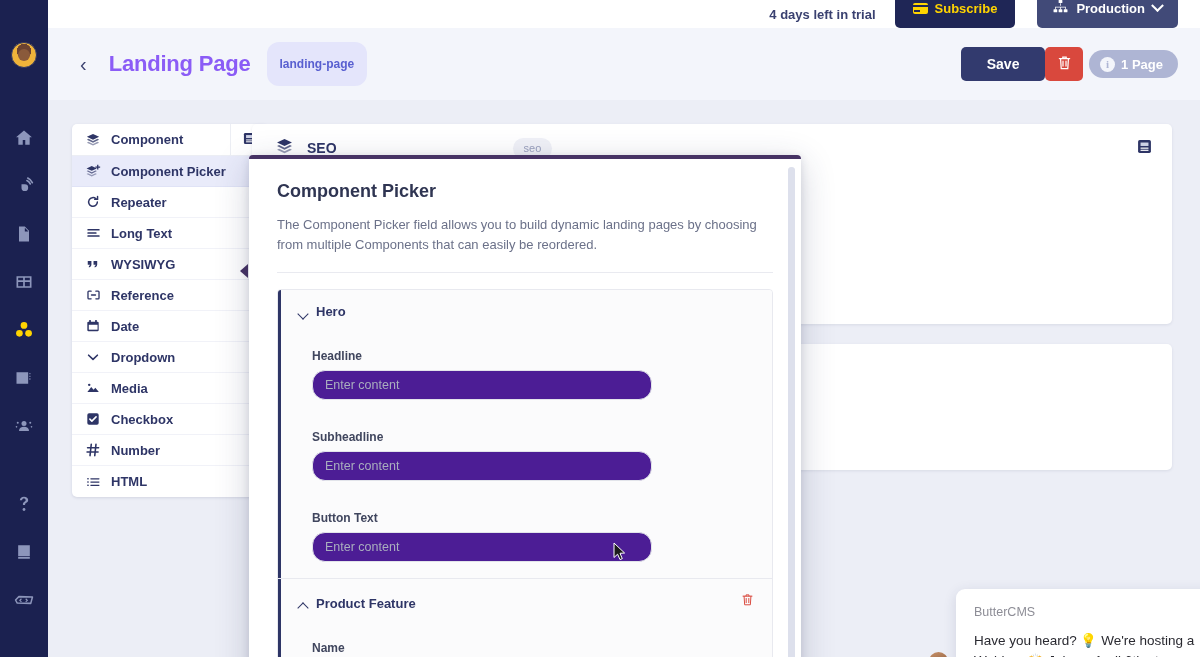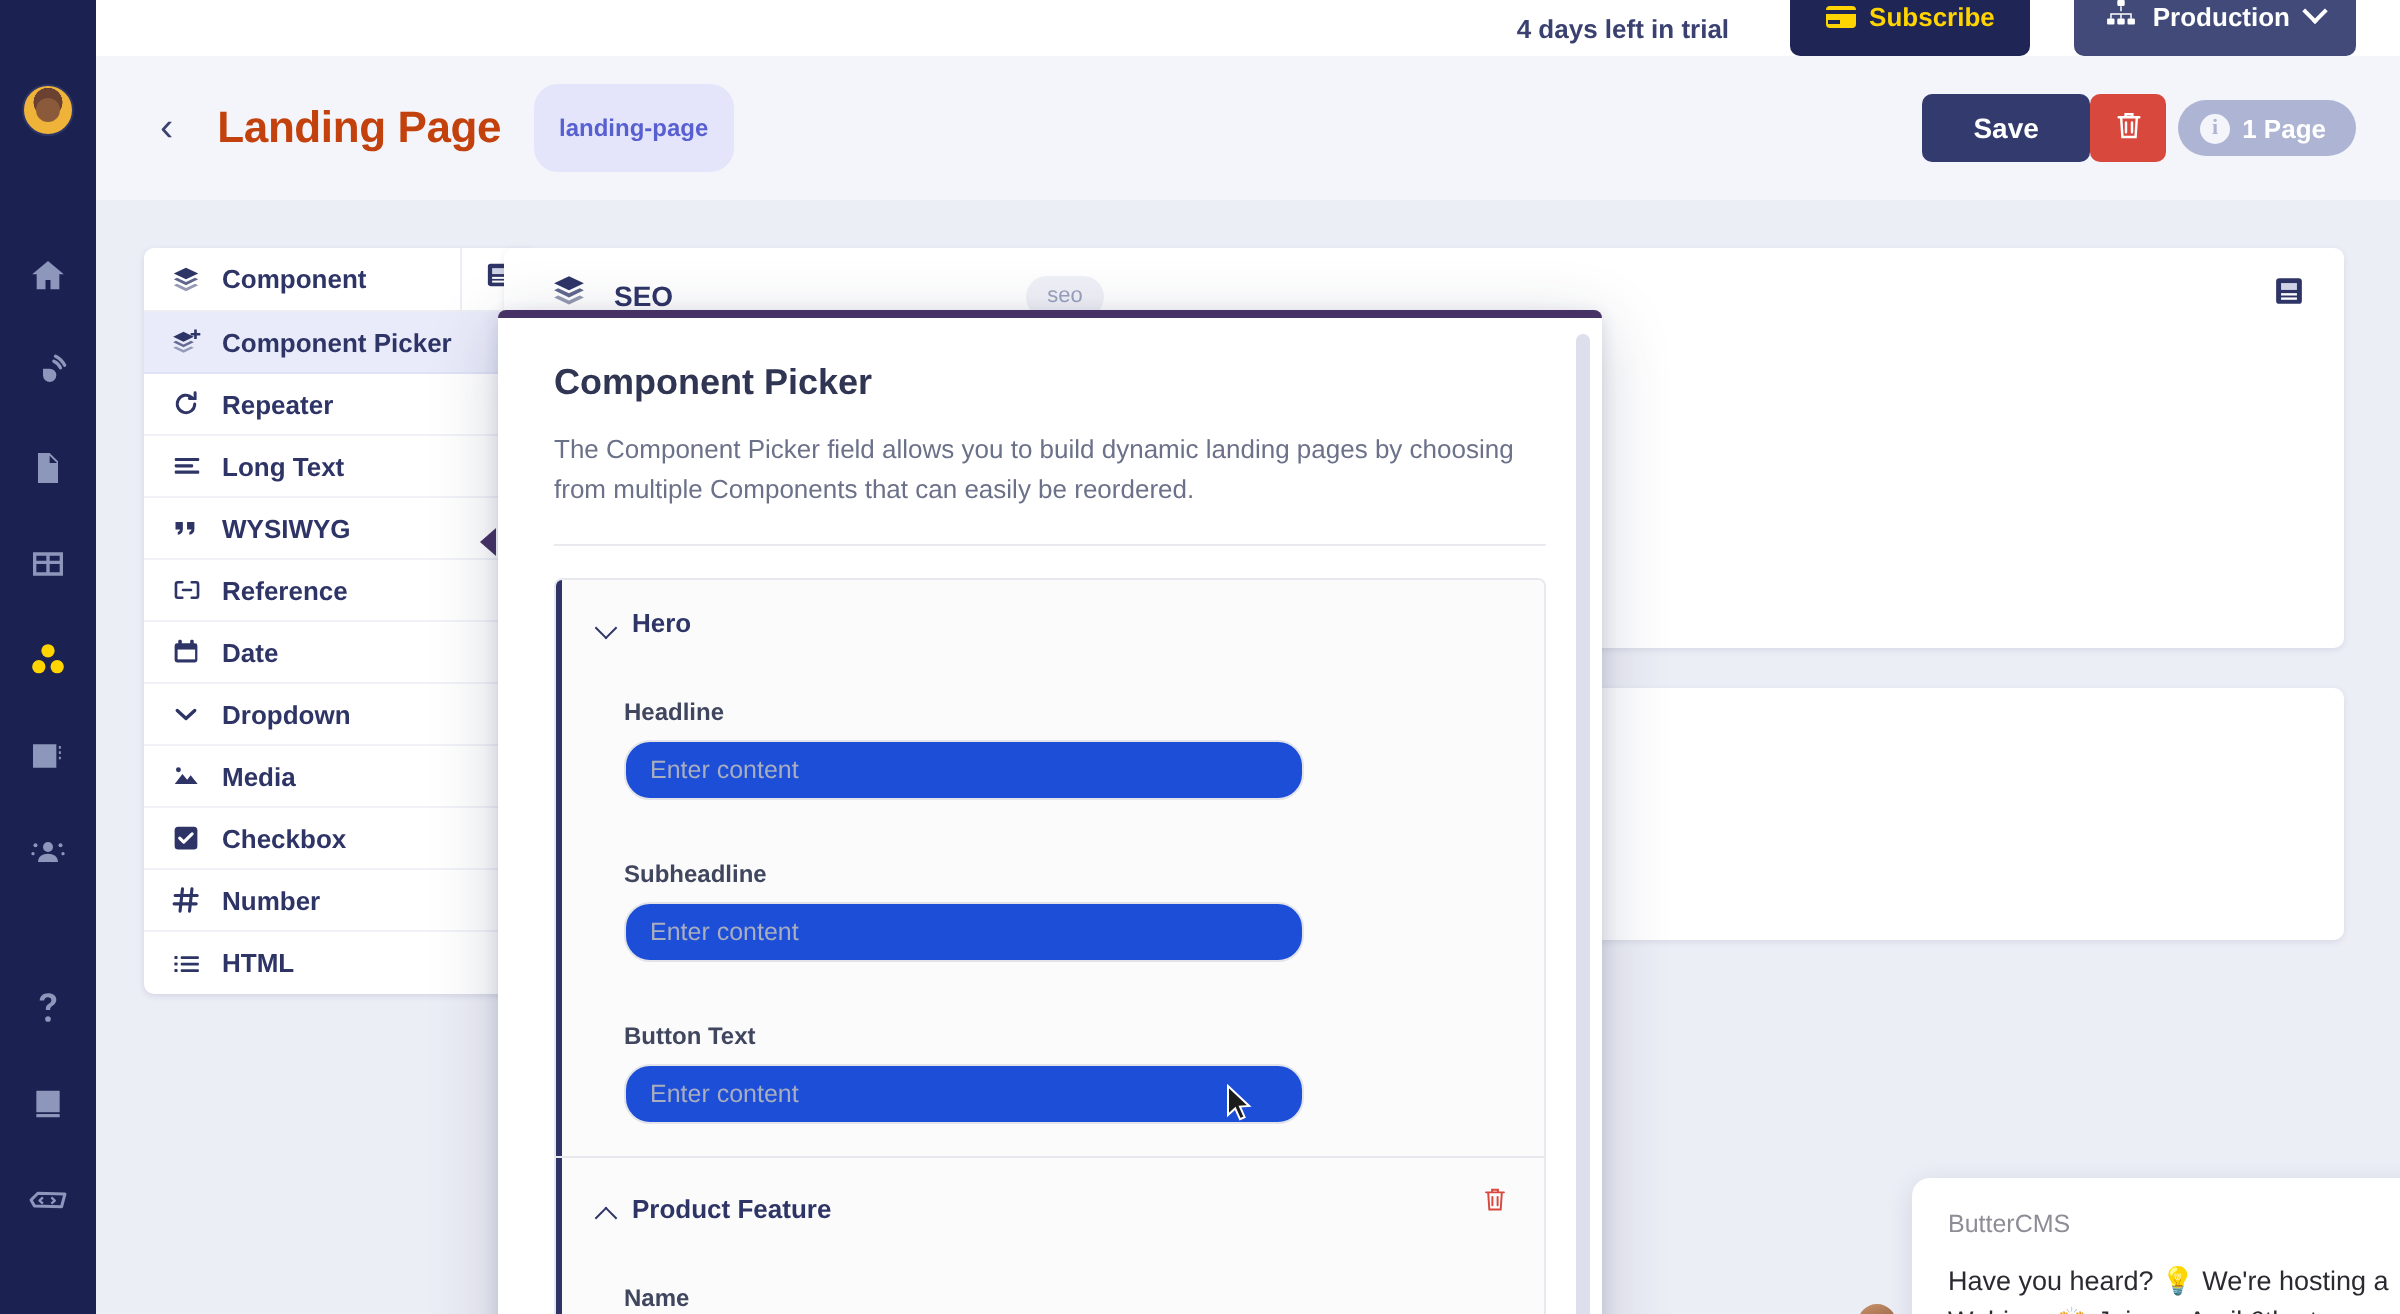--- a/index.html
+++ b/index.html
@@ -42,21 +42,21 @@
 
   
   .topbar {
     position: absolute; left: 48px; top: 0; width: 1152px; height: 28px;
     background: #ffffff;
     display: flex; align-items: center; justify-content: flex-end;
     padding-right: 22px; gap: 0;
     overflow: hidden;
   }
   .trial-text {
-    font-size: 13px; font-weight: bold; color: #3a4170; margin-right: 30px;
+    font-size: 13px; font-weight: bold; color: #3a4170; margin-right: 19px;
     white-space: nowrap;
   }
   .btn-subscribe {
     background: #1f2656; color: #ffd400; font-weight: bold; font-size: 13px;
     height: 40px; margin-top: -12px; border-radius: 5px;
     display: flex; align-items: center; justify-content: center; gap: 7px;
     padding: 0 18px; cursor: pointer; border: none;
   }
   .card-glyph {
     width: 15px; height: 11px; border-radius: 2px; background: #ffd400;
@@ -82,21 +82,21 @@
   
   .pagehead {
     position: absolute; left: 48px; top: 28px; width: 1152px; height: 72px;
     background: #f3f5fb;
     display: flex; align-items: center; padding: 0 22px 0 32px;
   }
   .back-arrow {
     font-size: 20px; color: #3c4270; margin-right: 22px; cursor: pointer;
     line-height: 1; font-weight: 400;
   }
-  .page-title { font-size: 22px; font-weight: bold; color: #c2410c; letter-spacing: -0.2px; }
+  .page-title { font-size: 22px; font-weight: bold; color: #8b5cf6; letter-spacing: -0.2px; }
   .slug-badge {
     margin-left: 16px; background: #e4e5fb; color: #585fd0; border-radius: 12px;
     font-size: 12px; font-weight: bold; padding: 16px 13px; line-height: 1;
   }
   .head-right { margin-left: auto; display: flex; align-items: center; gap: 0; }
   .btn-save {
     background: #323a6e; color: #fff; font-weight: bold; font-size: 14px;
     border-radius: 5px; width: 84px; height: 34px; border: none; cursor: pointer;
   }
   .btn-delete {
@@ -200,21 +200,21 @@
     content: ""; position: absolute; left: 1px; top: 2px; width: 7px; height: 7px;
     border-right: 1.8px solid #2e3566; border-bottom: 1.8px solid #2e3566;
     transform: rotate(45deg);
   }
   .comp-caret.up::before { transform: rotate(-135deg); top: 4px; }
   .comp-name { font-size: 13px; font-weight: bold; color: #2e3566; }
   .trash-sm { margin-left: auto; cursor: pointer; }
   .field { margin-top: 30px; padding-left: 14px; }
   .field-label { font-size: 12px; font-weight: bold; color: #40465e; }
   .field-input {
-    margin-top: 7px; height: 30px; background: #1d4ed8;
+    margin-top: 7px; height: 30px; background: #4c1d95;
     border: 1px solid #e2e4ea; border-radius: 13px;
     display: flex; align-items: center; padding: 0 12px;
     font-size: 12.5px; color: #a9aebe; width: 340px;
   }
   .comp-block .field:first-of-type { margin-top: 13px; }
 
   
   .modal-scroll {
     position: absolute; right: 6px; top: 8px; width: 7px; height: 565px;
     background: #f0f1f6; border-radius: 4px;

